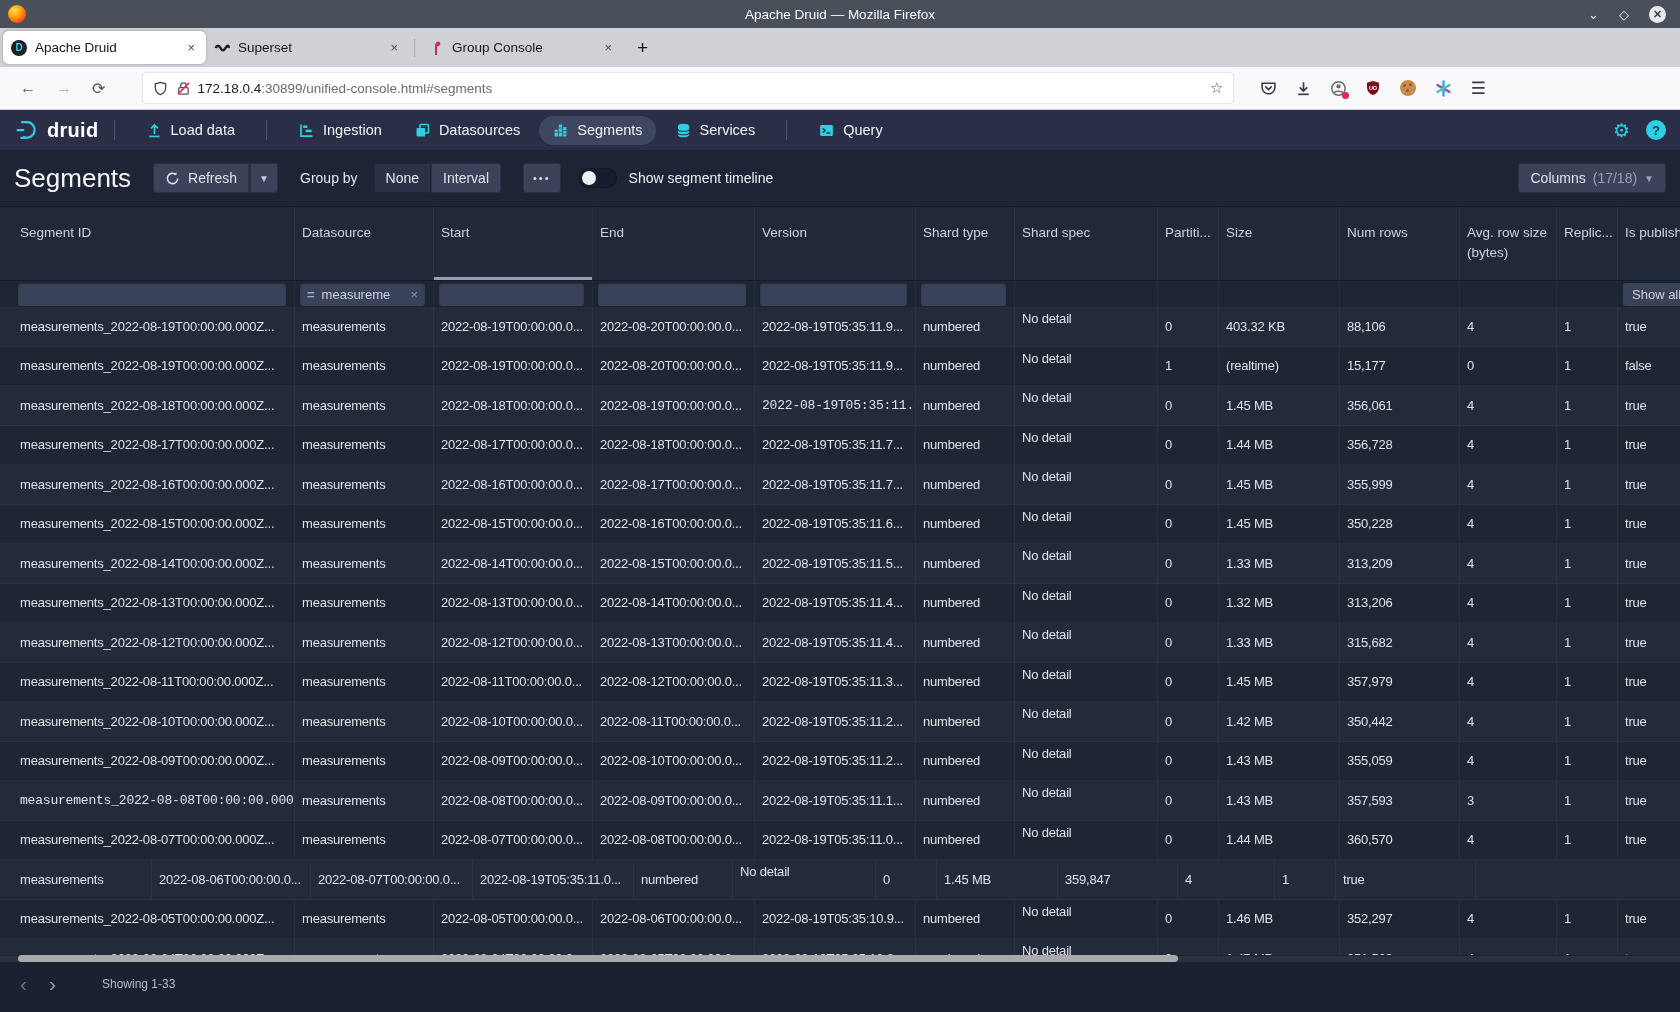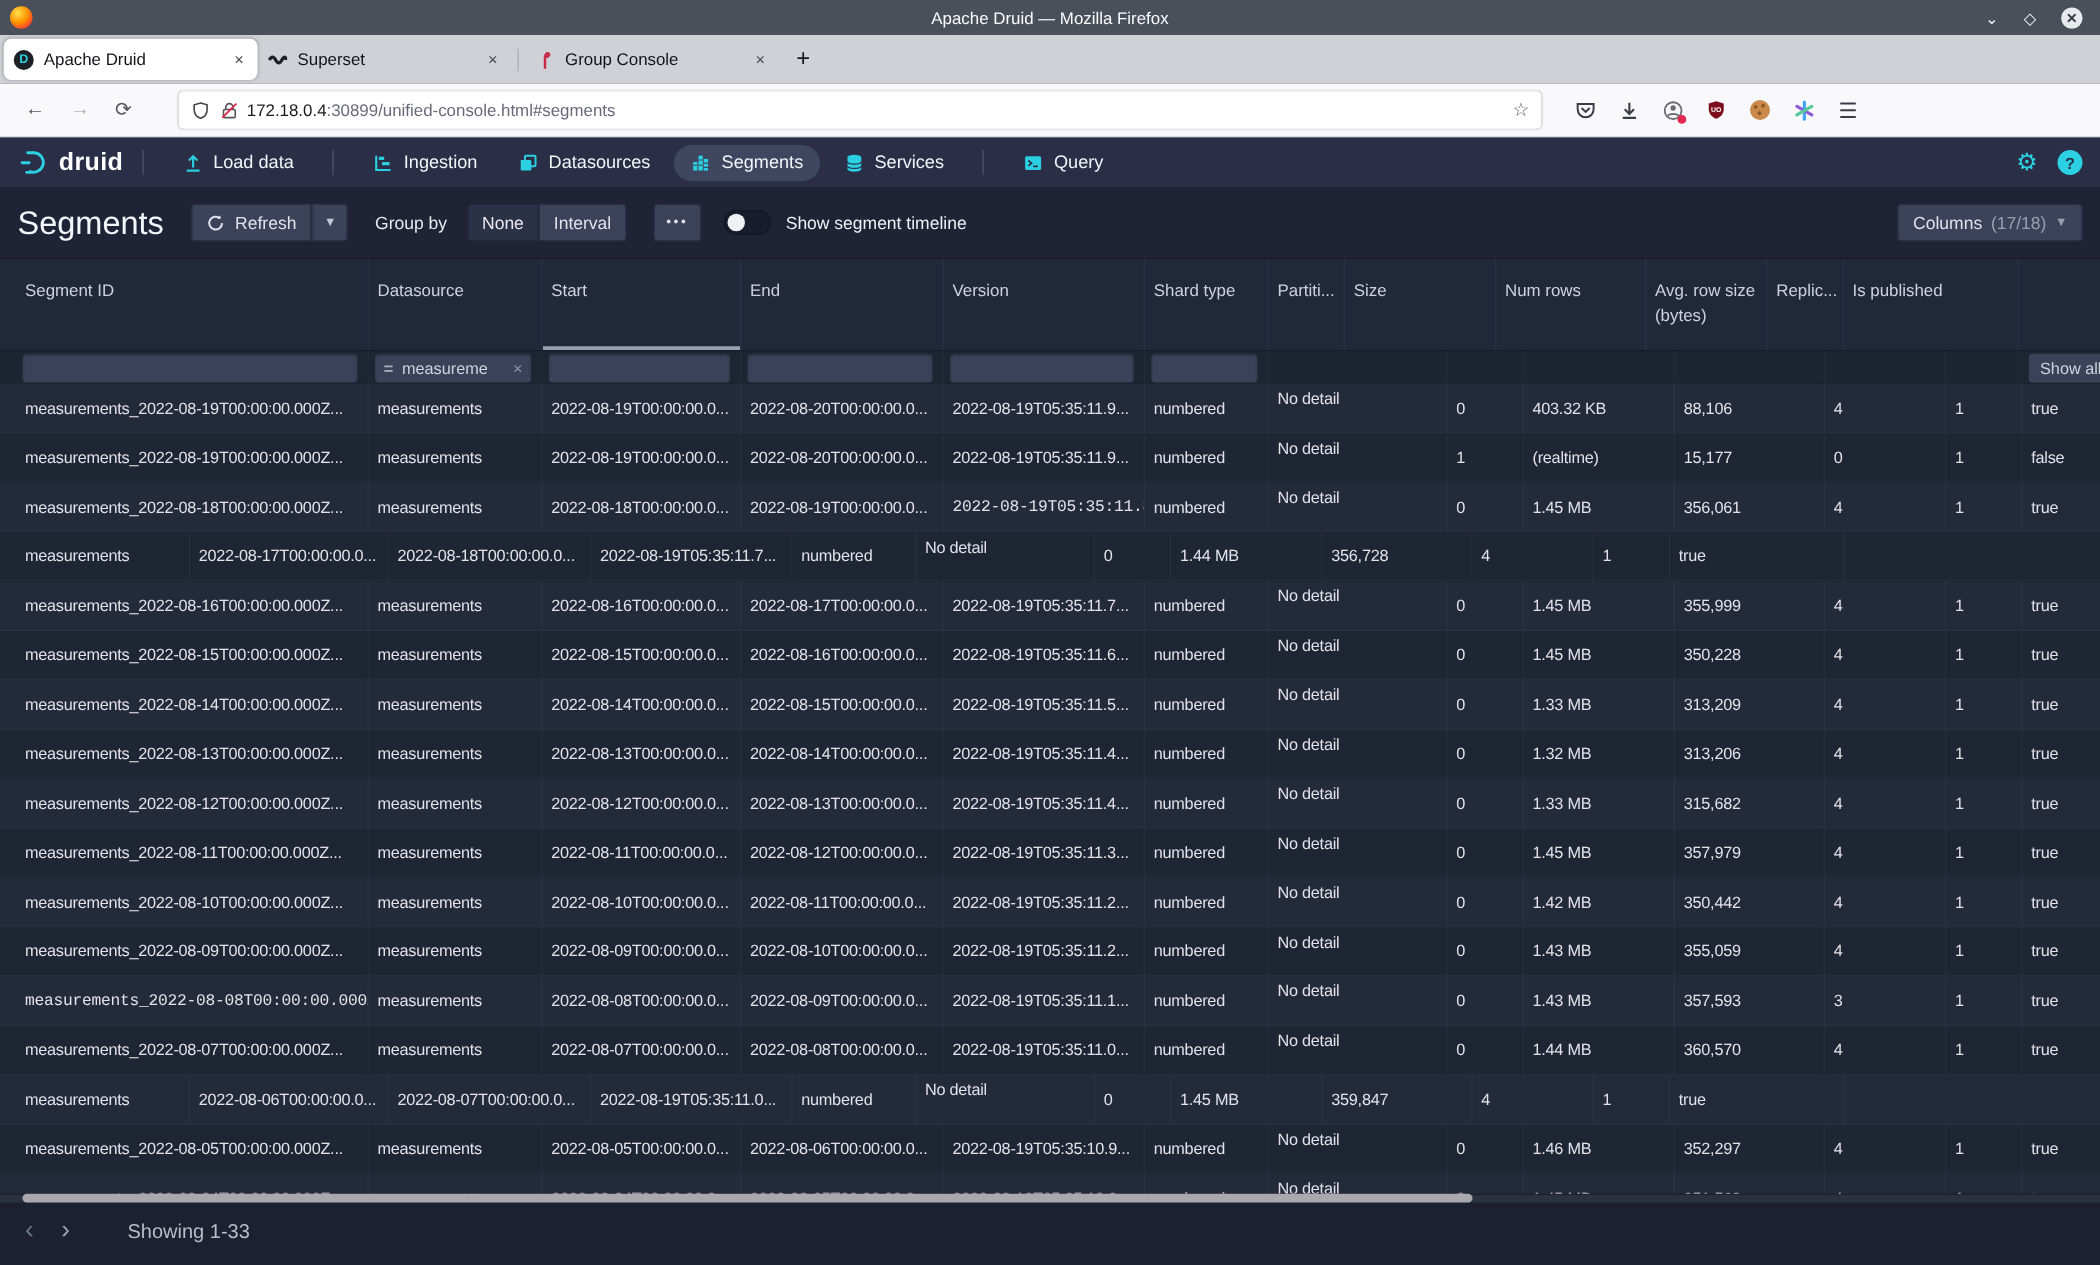--- a/index.html
+++ b/index.html
@@ -108,21 +108,21 @@
   .cell.top { align-items:flex-start; padding-top:4px; }
   .hscroll { height:8px; background:#1d2330; position:relative; }
   .hthumb { position:absolute; left:18px; top:0; width:1160px; height:7px; border-radius:4px; background:#a9a9ad; }
   .htrack { position:absolute; left:0; right:0; top:1px; height:6px; background:rgba(119,131,156,.15); z-index:0; }
 
   
   .footer { height:49px; display:flex; align-items:flex-start; padding:12px 0 0 20px; background:#1b2130; }
   .pg { font-size:21px; line-height:18px; margin-right:22px; }
   .pg.prev { color:#6b7689; }
   .pg.next { color:#99a3b5; }
-  .showing { color:#b6bdc9; font-size:16px; margin-left:24px; margin-top:2px; }
+  .showing { color:#b6bdc9; font-size:12px; margin-left:24px; margin-top:2px; }
 
   svg { display:block; }
 </style>
 </head>
 <body>
 
 <div class="screen">
 
   <div class="titlebar">
     <span class="ff-logo"></span>
@@ -343,20 +343,21 @@
   </div>
 
   <div class="table">
     <div class="trow thead" id="thead">
         <div class="th" style="width: 282px; flex: 0 0 282px;">Segment ID</div>
         <div class="th" style="width: 139px; flex: 0 0 139px;">Datasource</div>
         <div class="th sorted" style="width: 159px; flex: 0 0 159px;">Start</div>
         <div class="th" style="width: 162px; flex: 0 0 162px;">End</div>
         <div class="th" style="width: 161px; flex: 0 0 161px;">Version</div>
         <div class="th" style="width: 99px; flex: 0 0 99px;">Shard type</div>
+        <div class="th" style="width: 143px; flex: 0 0 143px;">Shard spec</div>
         <div class="th" style="width: 61px; flex: 0 0 61px;">Partiti...</div>
         <div class="th" style="width: 121px; flex: 0 0 121px;">Size</div>
         <div class="th" style="width: 120px; flex: 0 0 120px;">Num rows</div>
         <div class="th" style="width: 97px; flex: 0 0 97px;">Avg. row size (bytes)</div>
         <div class="th" style="width: 61px; flex: 0 0 61px;">Replic...</div>
         <div class="th" style="width: 140px; flex: 0 0 140px;">Is published</div>
       </div>
     <div class="trow tfilters" id="tfilters">
         <div class="fcell" style="width: 282px; flex: 0 0 282px;">
           <div class="finput"></div>
@@ -430,20 +431,21 @@
           <div class="cell" style="width: 99px; flex: 0 0 99px;">numbered</div>
           <div class="cell top" style="width: 143px; flex: 0 0 143px;">No detail</div>
           <div class="cell" style="width: 61px; flex: 0 0 61px;">0</div>
           <div class="cell" style="width: 121px; flex: 0 0 121px;">1.45 MB</div>
           <div class="cell" style="width: 120px; flex: 0 0 120px;">356,061</div>
           <div class="cell" style="width: 97px; flex: 0 0 97px;">4</div>
           <div class="cell" style="width: 61px; flex: 0 0 61px;">1</div>
           <div class="cell" style="width: 140px; flex: 0 0 140px;">true</div>
         </div>
         <div class="trow row odd">
+          <div class="cell" style="width: 282px; flex: 0 0 282px;">measurements_2022-08-17T00:00:00.000Z...</div>
           <div class="cell" style="width: 139px; flex: 0 0 139px;">measurements</div>
           <div class="cell" style="width: 159px; flex: 0 0 159px;">2022-08-17T00:00:00.0...</div>
           <div class="cell" style="width: 162px; flex: 0 0 162px;">2022-08-18T00:00:00.0...</div>
           <div class="cell" style="width: 161px; flex: 0 0 161px;">2022-08-19T05:35:11.7...</div>
           <div class="cell" style="width: 99px; flex: 0 0 99px;">numbered</div>
           <div class="cell top" style="width: 143px; flex: 0 0 143px;">No detail</div>
           <div class="cell" style="width: 61px; flex: 0 0 61px;">0</div>
           <div class="cell" style="width: 121px; flex: 0 0 121px;">1.44 MB</div>
           <div class="cell" style="width: 120px; flex: 0 0 120px;">356,728</div>
           <div class="cell" style="width: 97px; flex: 0 0 97px;">4</div>

